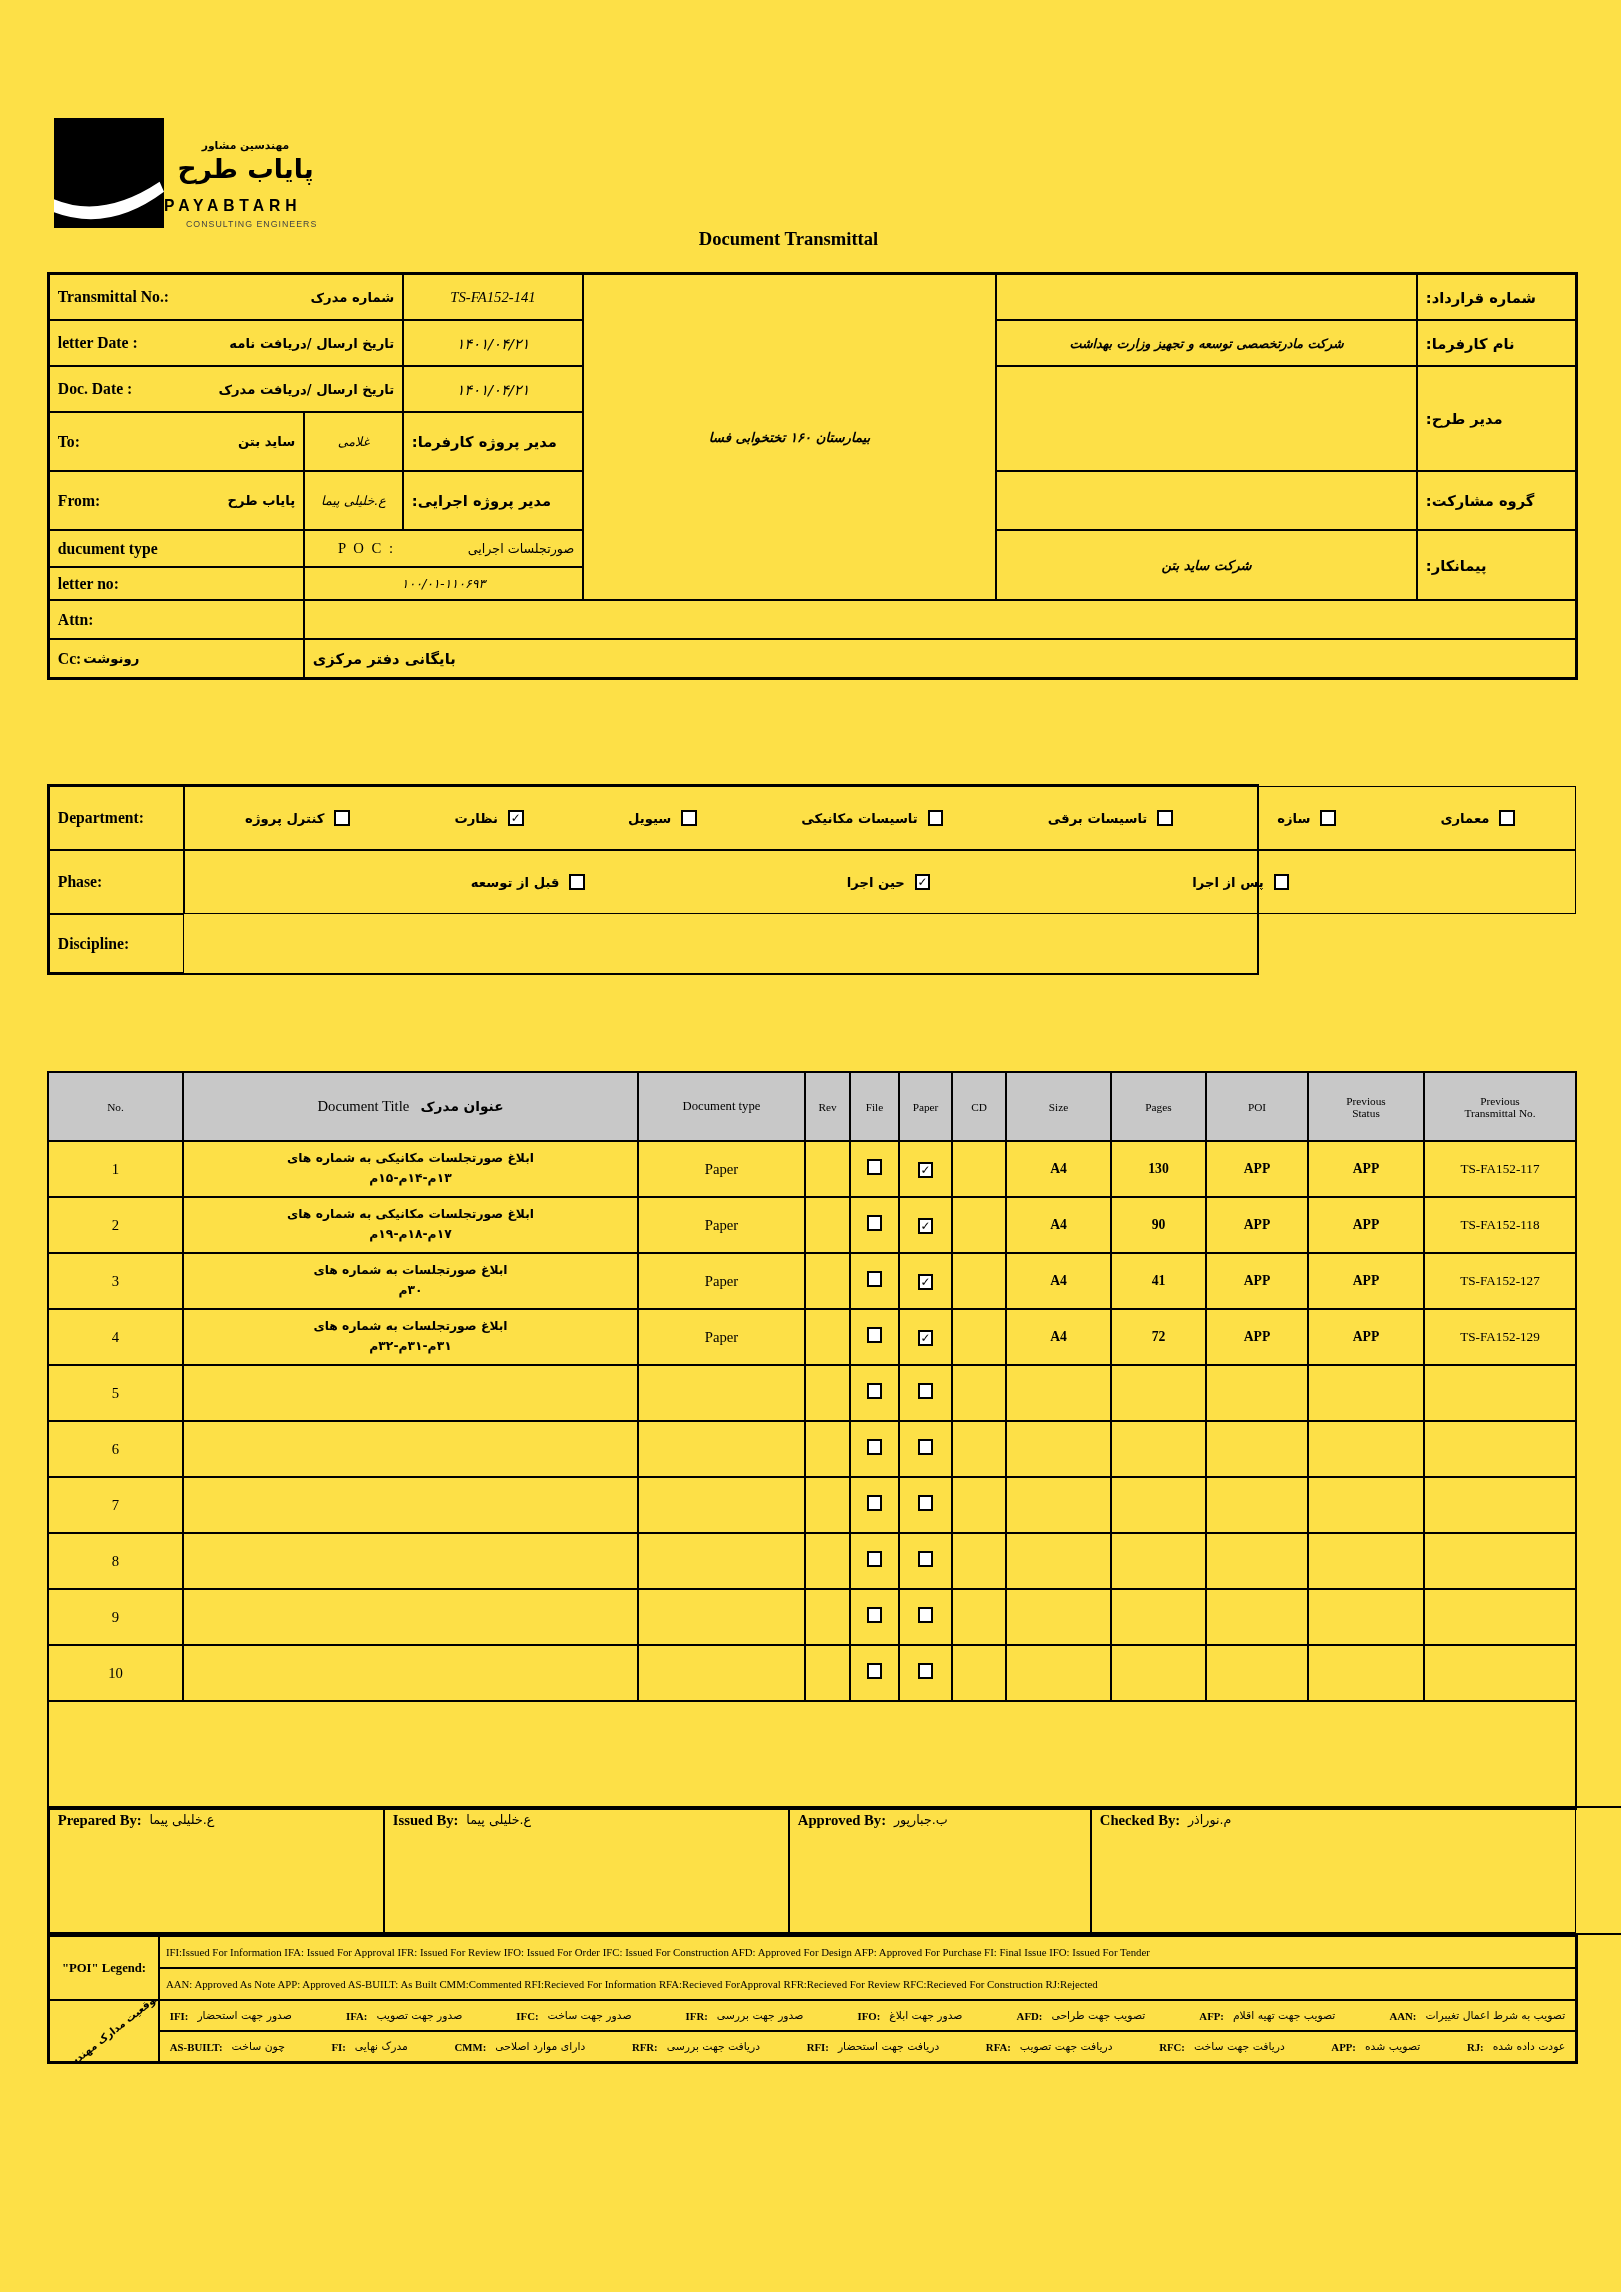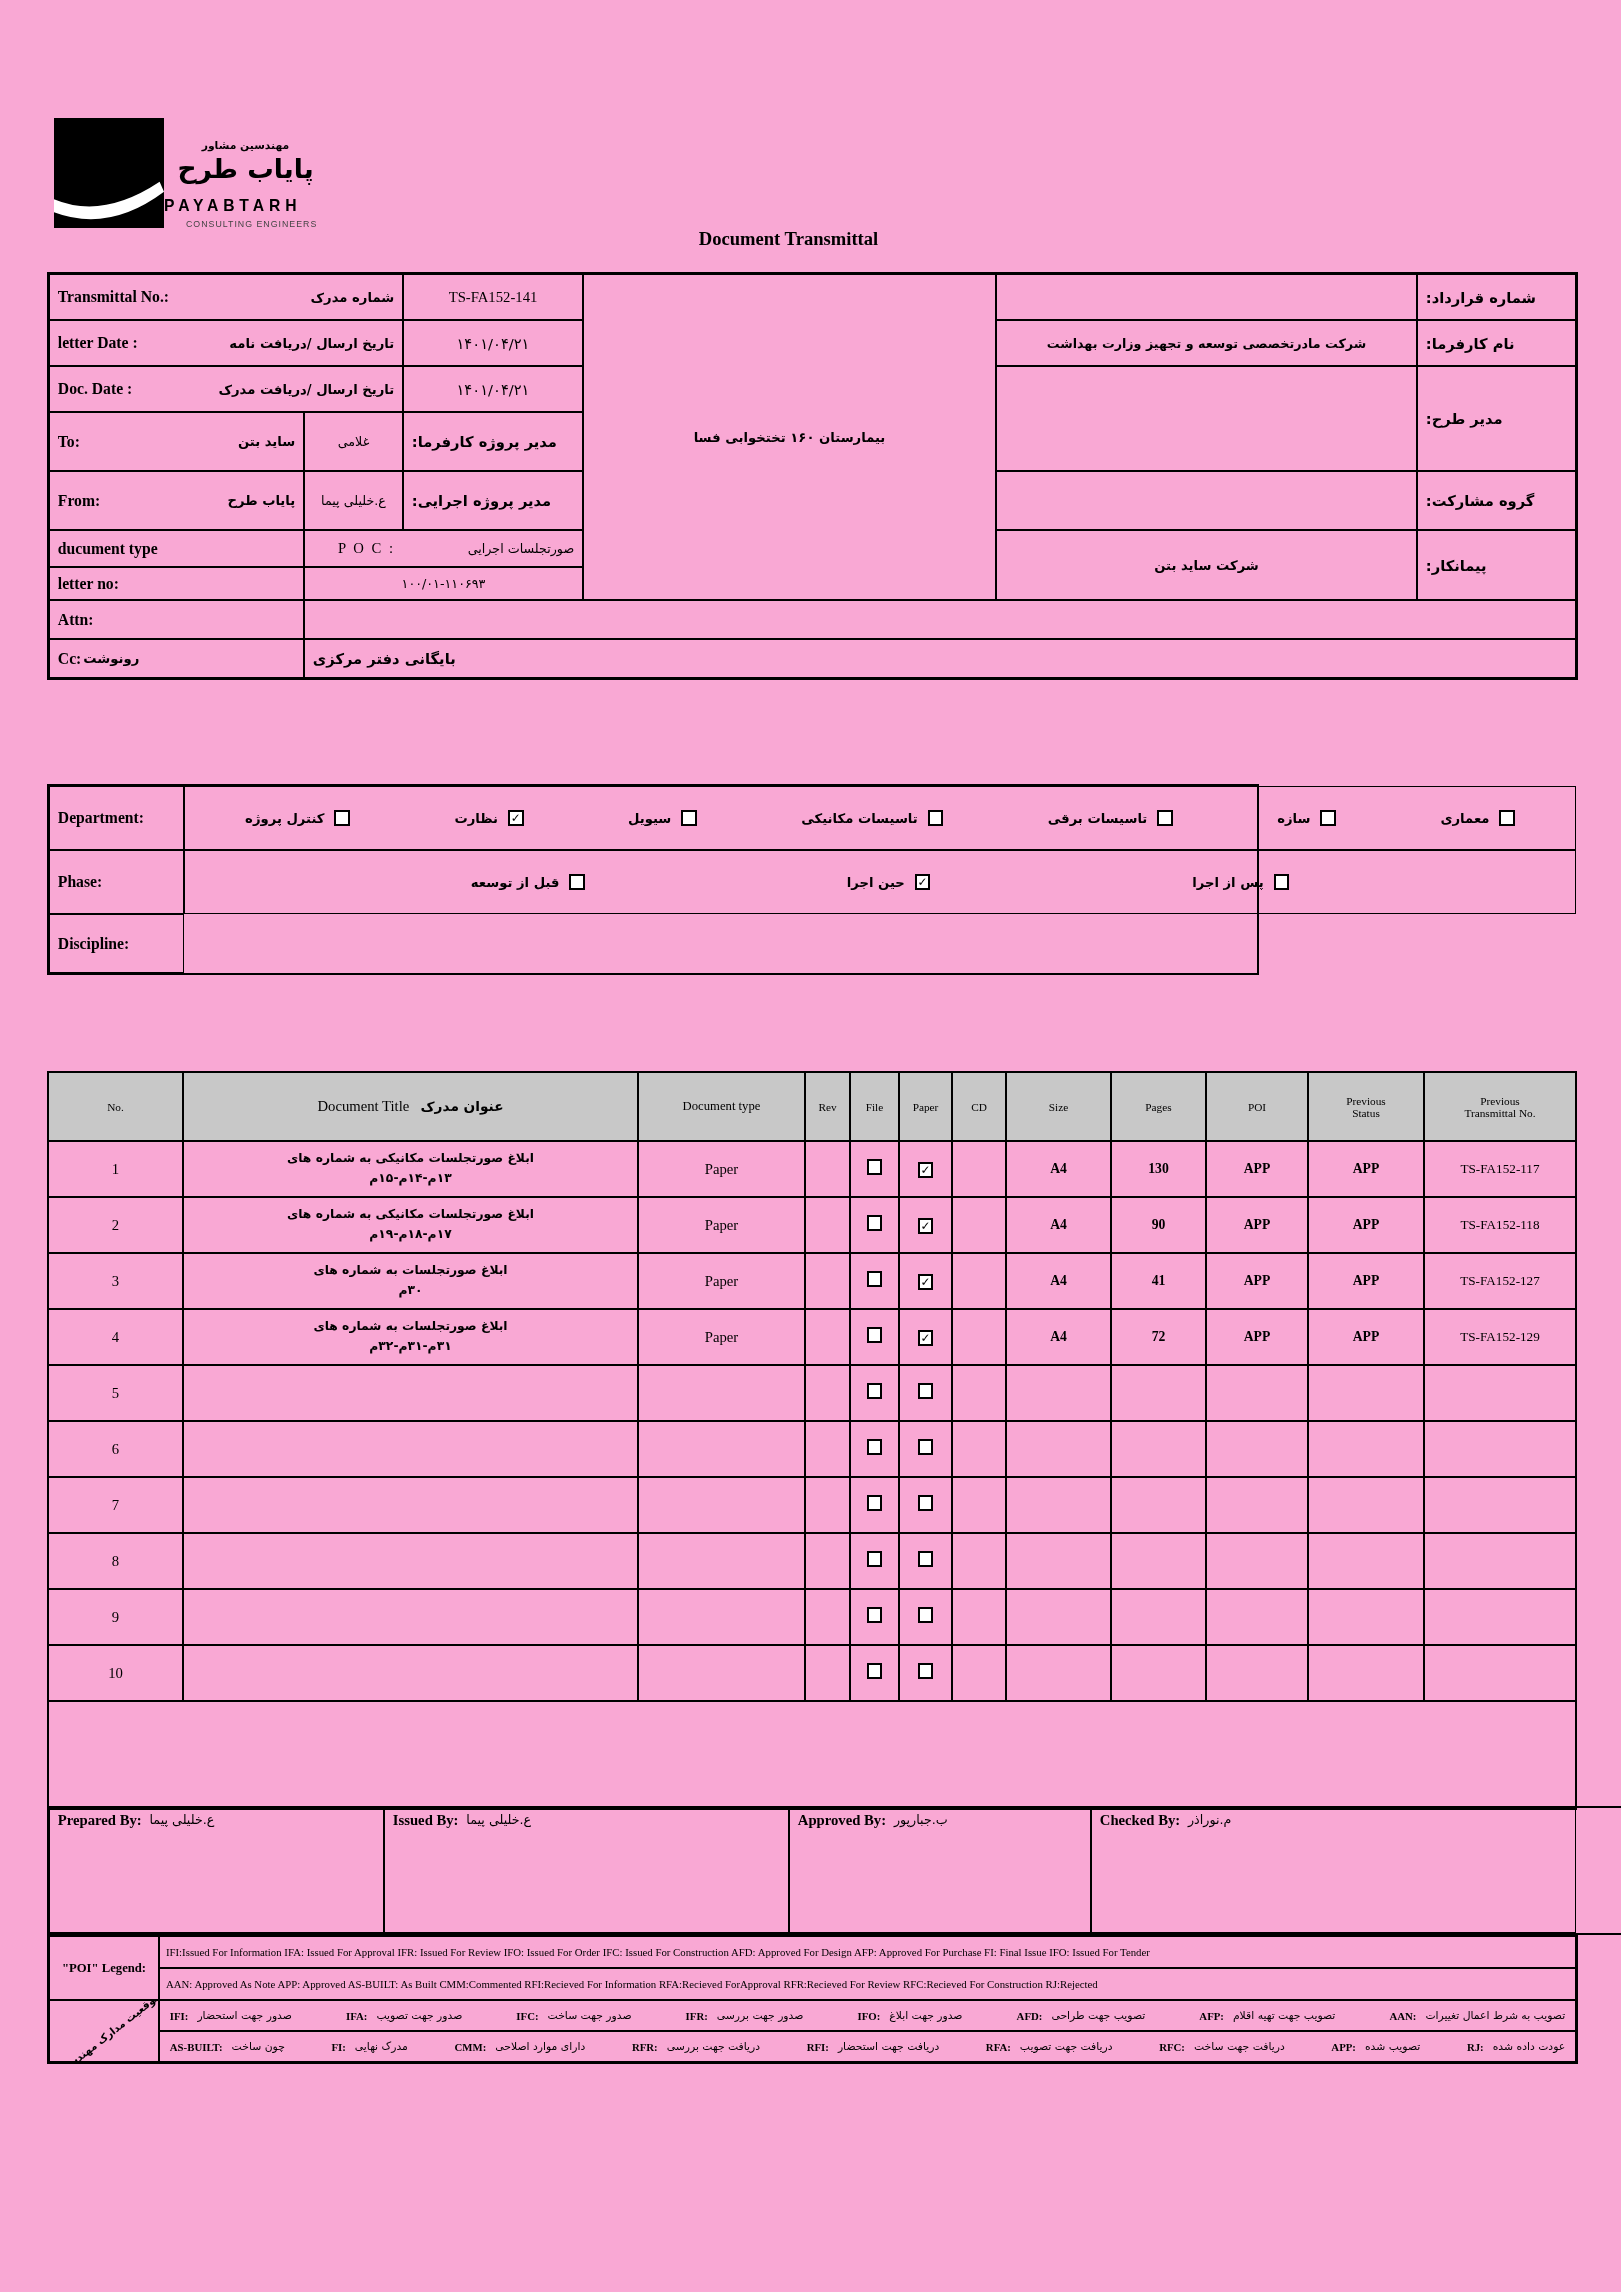--- a/index.html
+++ b/index.html
@@ -1,30 +1,30 @@
 <!DOCTYPE html>
 <html><head>
 <meta charset="utf-8">
 <style>
   html,body{margin:0;padding:0;background:#888;}
-  .page{position:relative;width:1621px;height:2293px;background:#f9a8d4;margin:0 auto;
+  .page{position:relative;width:1621px;height:2293px;background:#fde047;margin:0 auto;
         font-family:"Liberation Serif","DejaVu Sans",serif;color:#000;}
   .fa{font-family:"DejaVu Sans",sans-serif;direction:rtl;unicode-bidi:plaintext;}
   .b{font-weight:bold;}
   
   .logo-sq{position:absolute;left:54px;top:118px;width:110px;height:110px;}
   .logo-fa-top{position:absolute;left:167px;top:139px;width:157px;text-align:center;font-size:10.8px;font-weight:bold;}
   .logo-fa-main{position:absolute;left:167px;top:153px;width:157px;text-align:center;font-size:26.5px;font-weight:bold;}
   .logo-en{position:absolute;left:164px;top:197px;font-size:15.7px;font-weight:bold;letter-spacing:4.9px;font-family:"Liberation Sans",sans-serif;}
   .logo-sub{position:absolute;left:186px;top:219px;font-size:8.8px;color:#444;letter-spacing:1px;font-family:"Liberation Sans",sans-serif;}
   .doc-title{position:absolute;left:627px;top:228px;width:323px;text-align:center;font-size:18.6px;font-weight:bold;}
   
   .grid{position:absolute;display:grid;border:2px solid #000;box-sizing:border-box;}
   .c{border:1px solid #000;box-sizing:border-box;display:flex;align-items:center;overflow:hidden;padding:0 7.8px;}
-  .jb{justify-content:space-between;} .jc{justify-content:center;padding:0 2px;} .jr{justify-content:flex-end;}
+  .jb{justify-content:space-between;} .jc{justify-content:center;padding:0 2px;font-style:italic;} .jr{justify-content:flex-end;}
   .en-lab{font-size:15.7px;font-weight:bold;}
   .fa-lab{font-size:13.2px;font-weight:bold;}
   .val{font-size:14.7px;}
   .top-table{left:47px;top:272px;width:1531px;
      grid-template-columns:255px 99px 180px 413px 421px 159px;
      grid-template-rows:46px 46px 46px 59px 59px 37px 33px 39px 39px;}
   
   .cls-table{left:47px;top:784px;width:1212px;grid-template-columns:135px 1392px;grid-template-rows:64px 64px 59px;}
   .cls-items{display:flex;direction:rtl;justify-content:space-around;align-items:center;width:100%;}
   .itm{display:inline-flex;align-items:center;gap:9.8px;}

